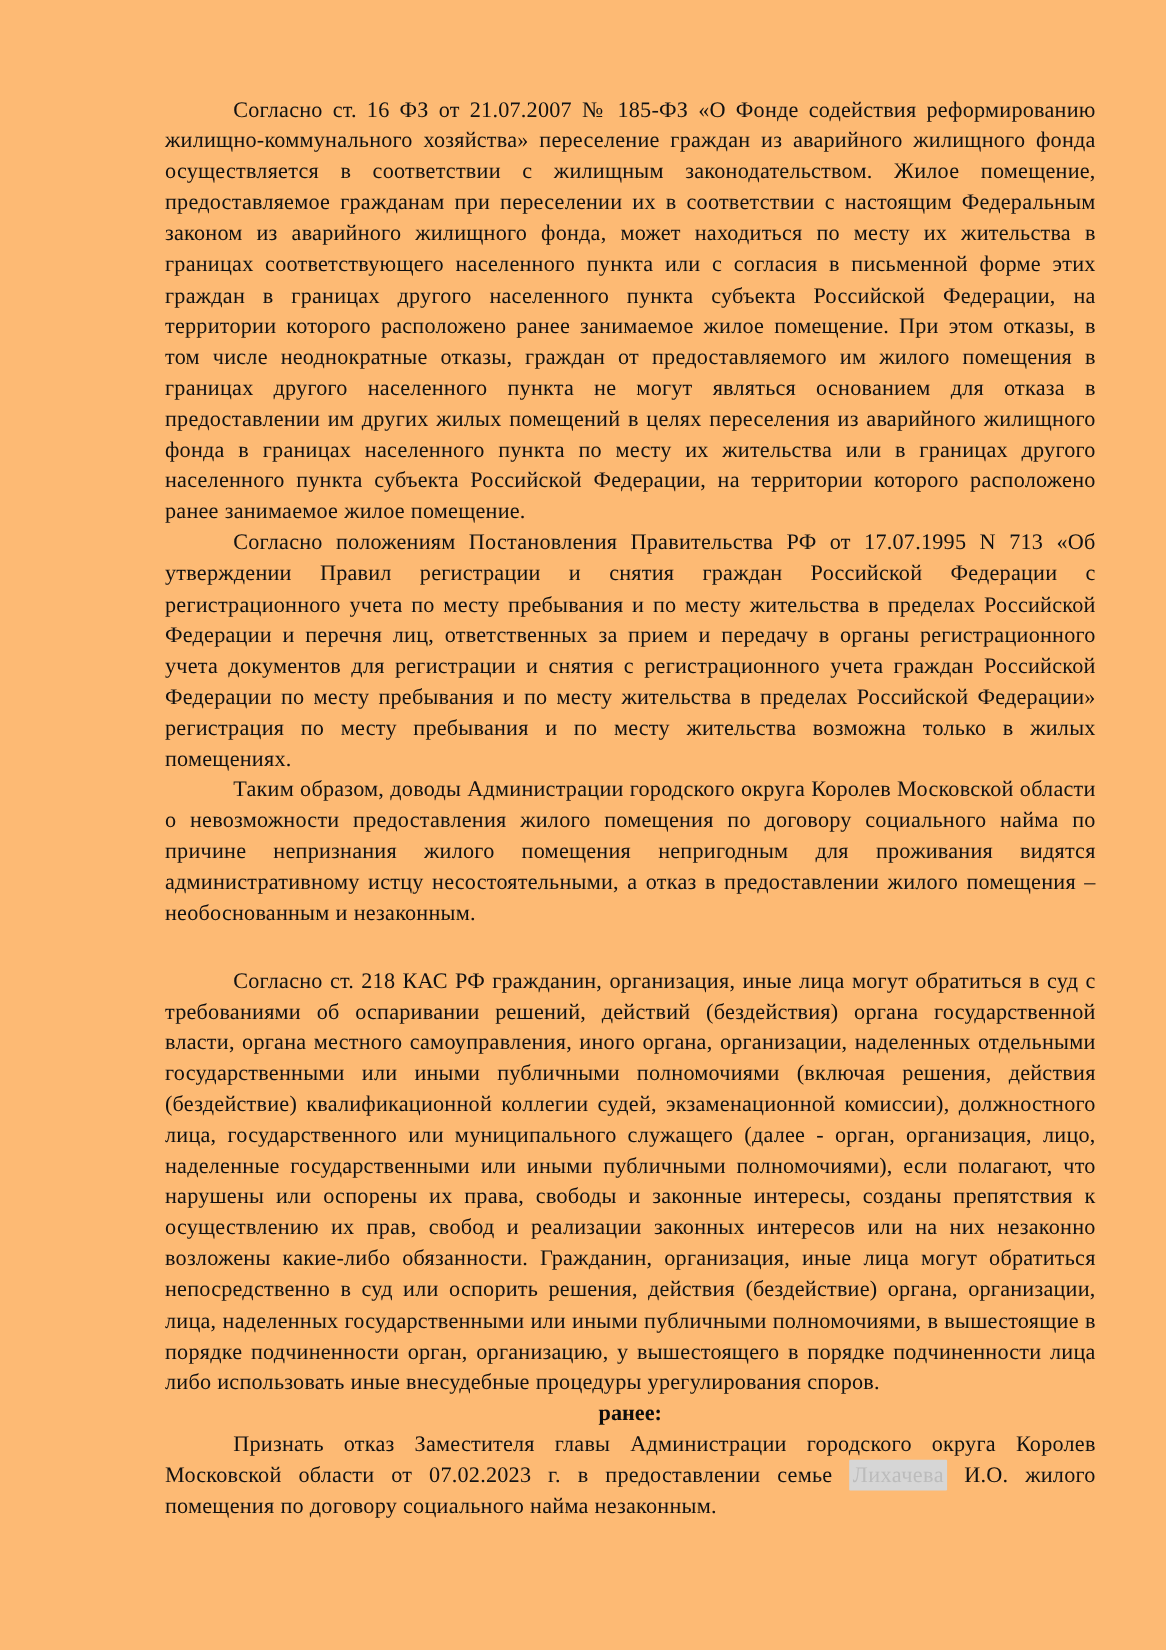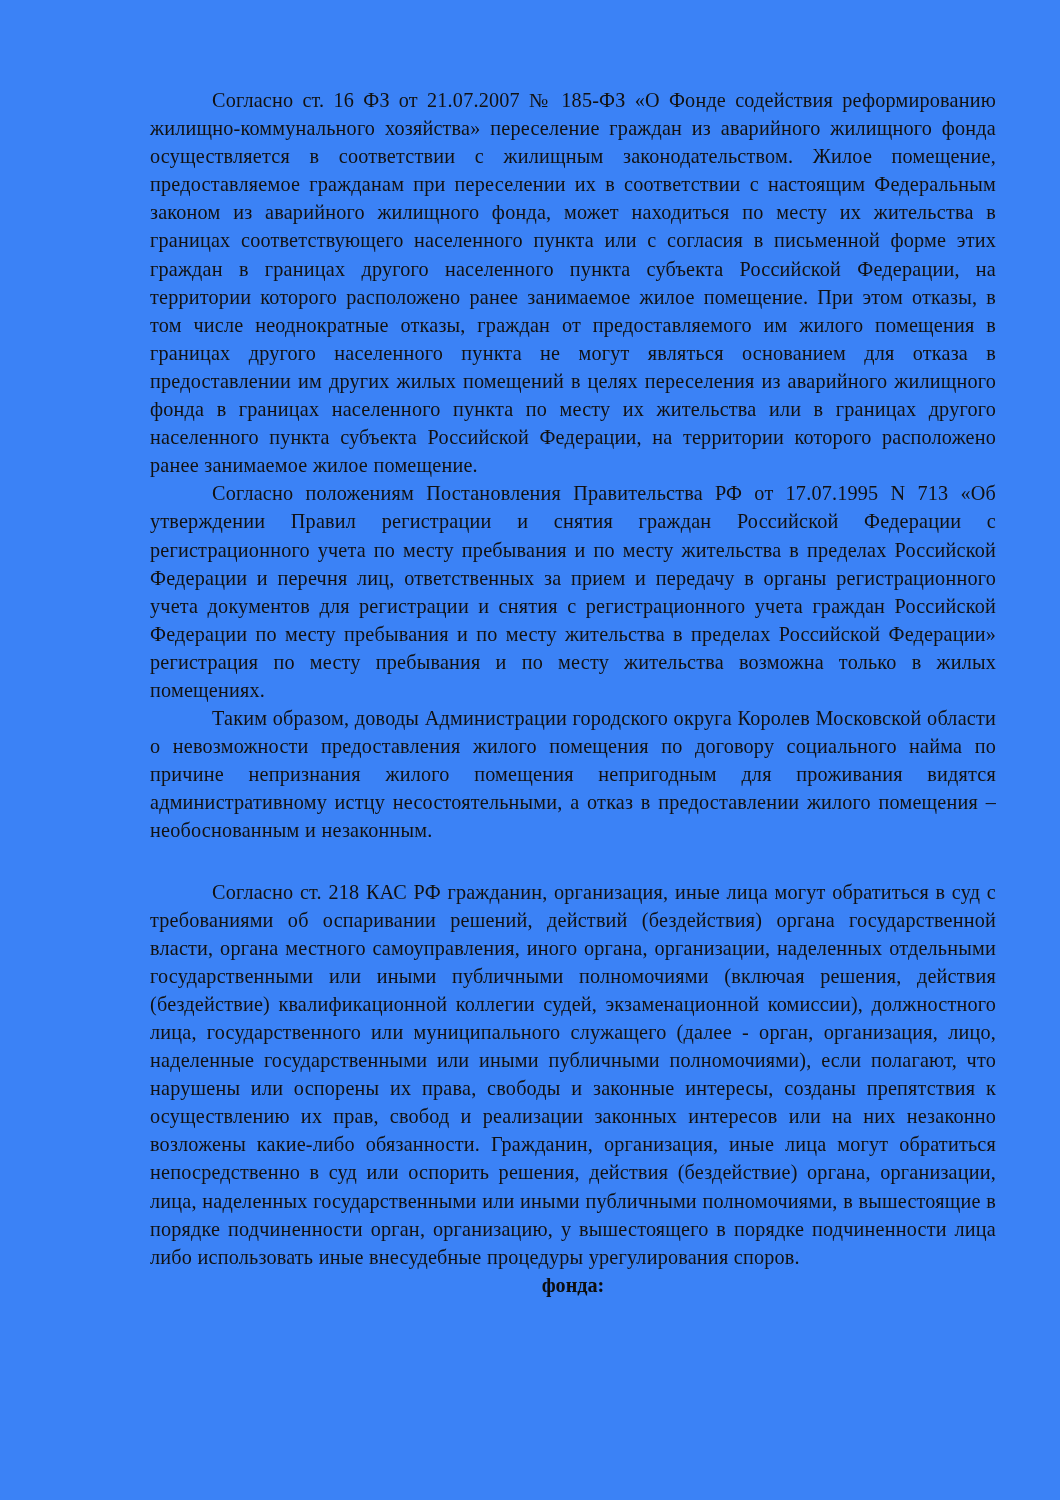--- a/index.html
+++ b/index.html
@@ -17,21 +17,21 @@
     color: #111111;
     -webkit-font-smoothing: antialiased;
   }
 
   .page {
     position: absolute;
     left: 0;
     top: 0;
     width: 1060px;
     height: 1500px;
-    background: #3b82f6;
+    background: #fdba74;
   }
 
   .doc-body {
     position: absolute;
     left: 150px;
     top: 86px;
     width: 846px;
   }
 
   p.para {
@@ -91,18 +91,19 @@
     <p class="para">Согласно ст. 16 ФЗ от 21.07.2007 № 185-ФЗ «О Фонде содействия реформированию жилищно-коммунального хозяйства» переселение граждан из аварийного жилищного фонда осуществляется в соответствии с жилищным законодательством. Жилое помещение, предоставляемое гражданам при переселении их в соответствии с настоящим Федеральным законом из аварийного жилищного фонда, может находиться по месту их жительства в границах соответствующего населенного пункта или с согласия в письменной форме этих граждан в границах другого населенного пункта субъекта Российской Федерации, на территории которого расположено ранее занимаемое жилое помещение. При этом отказы, в том числе неоднократные отказы, граждан от предоставляемого им жилого помещения в границах другого населенного пункта не могут являться основанием для отказа в предоставлении им других жилых помещений в целях переселения из аварийного жилищного фонда в границах населенного пункта по месту их жительства или в границах другого населенного пункта субъекта Российской Федерации, на территории которого расположено ранее занимаемое жилое помещение.</p>
 
     <p class="para">Согласно положениям Постановления Правительства РФ от 17.07.1995 N 713 «Об утверждении Правил регистрации и снятия граждан Российской Федерации с регистрационного учета по месту пребывания и по месту жительства в пределах Российской Федерации и перечня лиц, ответственных за прием и передачу в органы регистрационного учета документов для регистрации и снятия с регистрационного учета граждан Российской Федерации по месту пребывания и по месту жительства в пределах Российской Федерации» регистрация по месту пребывания и по месту жительства возможна только в жилых помещениях.</p>
 
     <p class="para last-left">Таким образом, доводы Администрации городского округа Королев Московской области о невозможности предоставления жилого помещения по договору социального найма по причине непризнания жилого помещения непригодным для проживания видятся административному истцу несостоятельными, а отказ в предоставлении жилого помещения – необоснованным и незаконным.</p>
 
     <p class="para gap-before">Согласно ст. 218 КАС РФ гражданин, организация, иные лица могут обратиться в суд с требованиями об оспаривании решений, действий (бездействия) органа государственной власти, органа местного самоуправления, иного органа, организации, наделенных отдельными государственными или иными публичными полномочиями (включая решения, действия (бездействие) квалификационной коллегии судей, экзаменационной комиссии), должностного лица, государственного или муниципального служащего (далее - орган, организация, лицо, наделенные государственными или иными публичными полномочиями), если полагают, что нарушены или оспорены их права, свободы и законные интересы, созданы препятствия к осуществлению их прав, свобод и реализации законных интересов или на них незаконно возложены какие-либо обязанности. Гражданин, организация, иные лица могут обратиться непосредственно в суд или оспорить решения, действия (бездействие) органа, организации, лица, наделенных государственными или иными публичными полномочиями, в вышестоящие в порядке подчиненности орган, организацию, у вышестоящего в порядке подчиненности лица либо использовать иные внесудебные процедуры урегулирования споров.</p>
 
 
 
-    <h2 class="ask-heading">фонда:</h2>
+    <h2 class="ask-heading">ранее:</h2>
 
+    <p class="para last-left"><span>Признать отказ Заместителя главы Администрации городского округа Королев Московской области от 07.02.2023 г. в предоставлении семье </span><span class="redaction">Лихачева</span><span> И.О. жилого помещения по договору социального найма незаконным.</span></p>
 
   </div>
 
 </div>
 
 </body></html>

